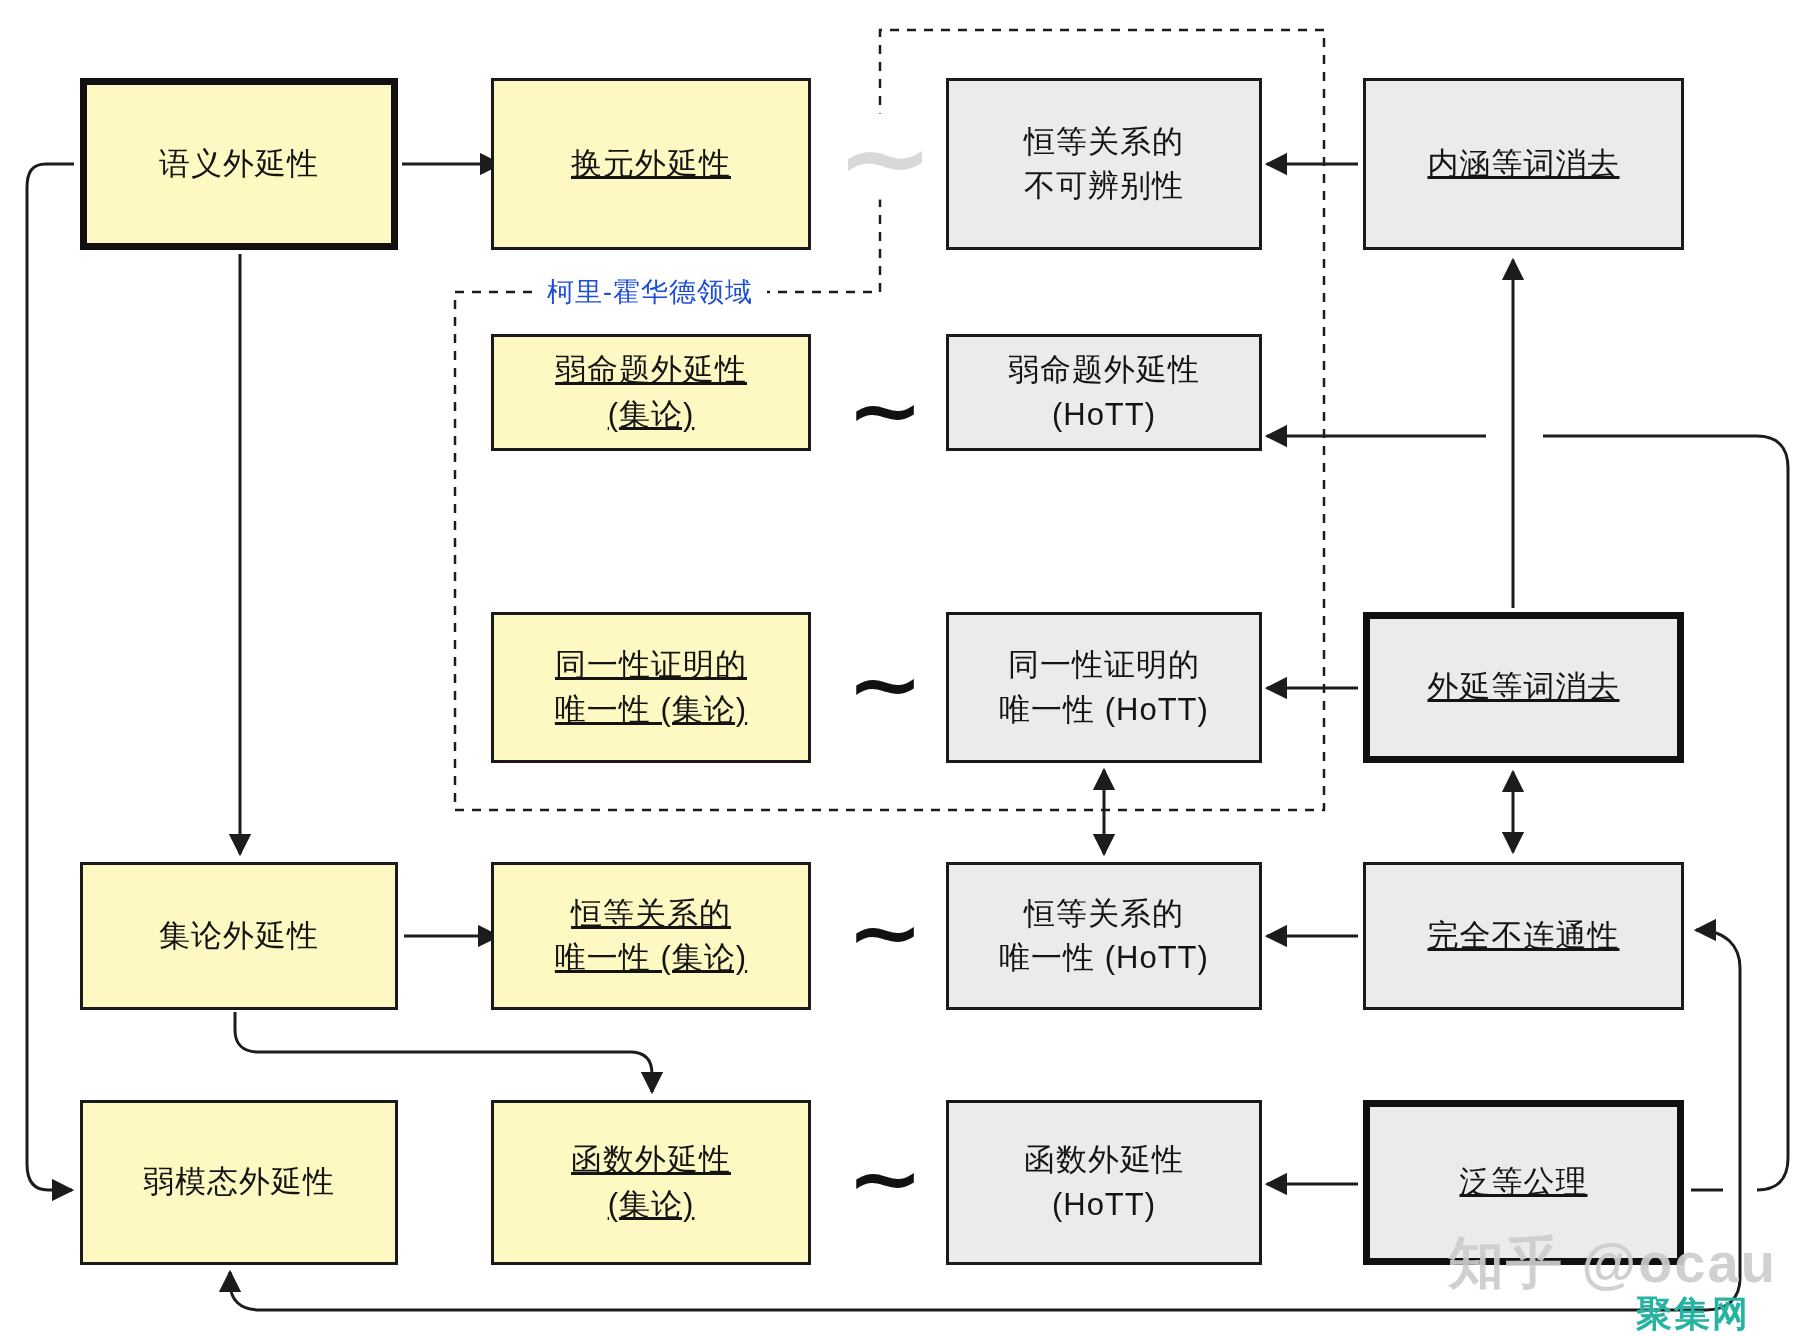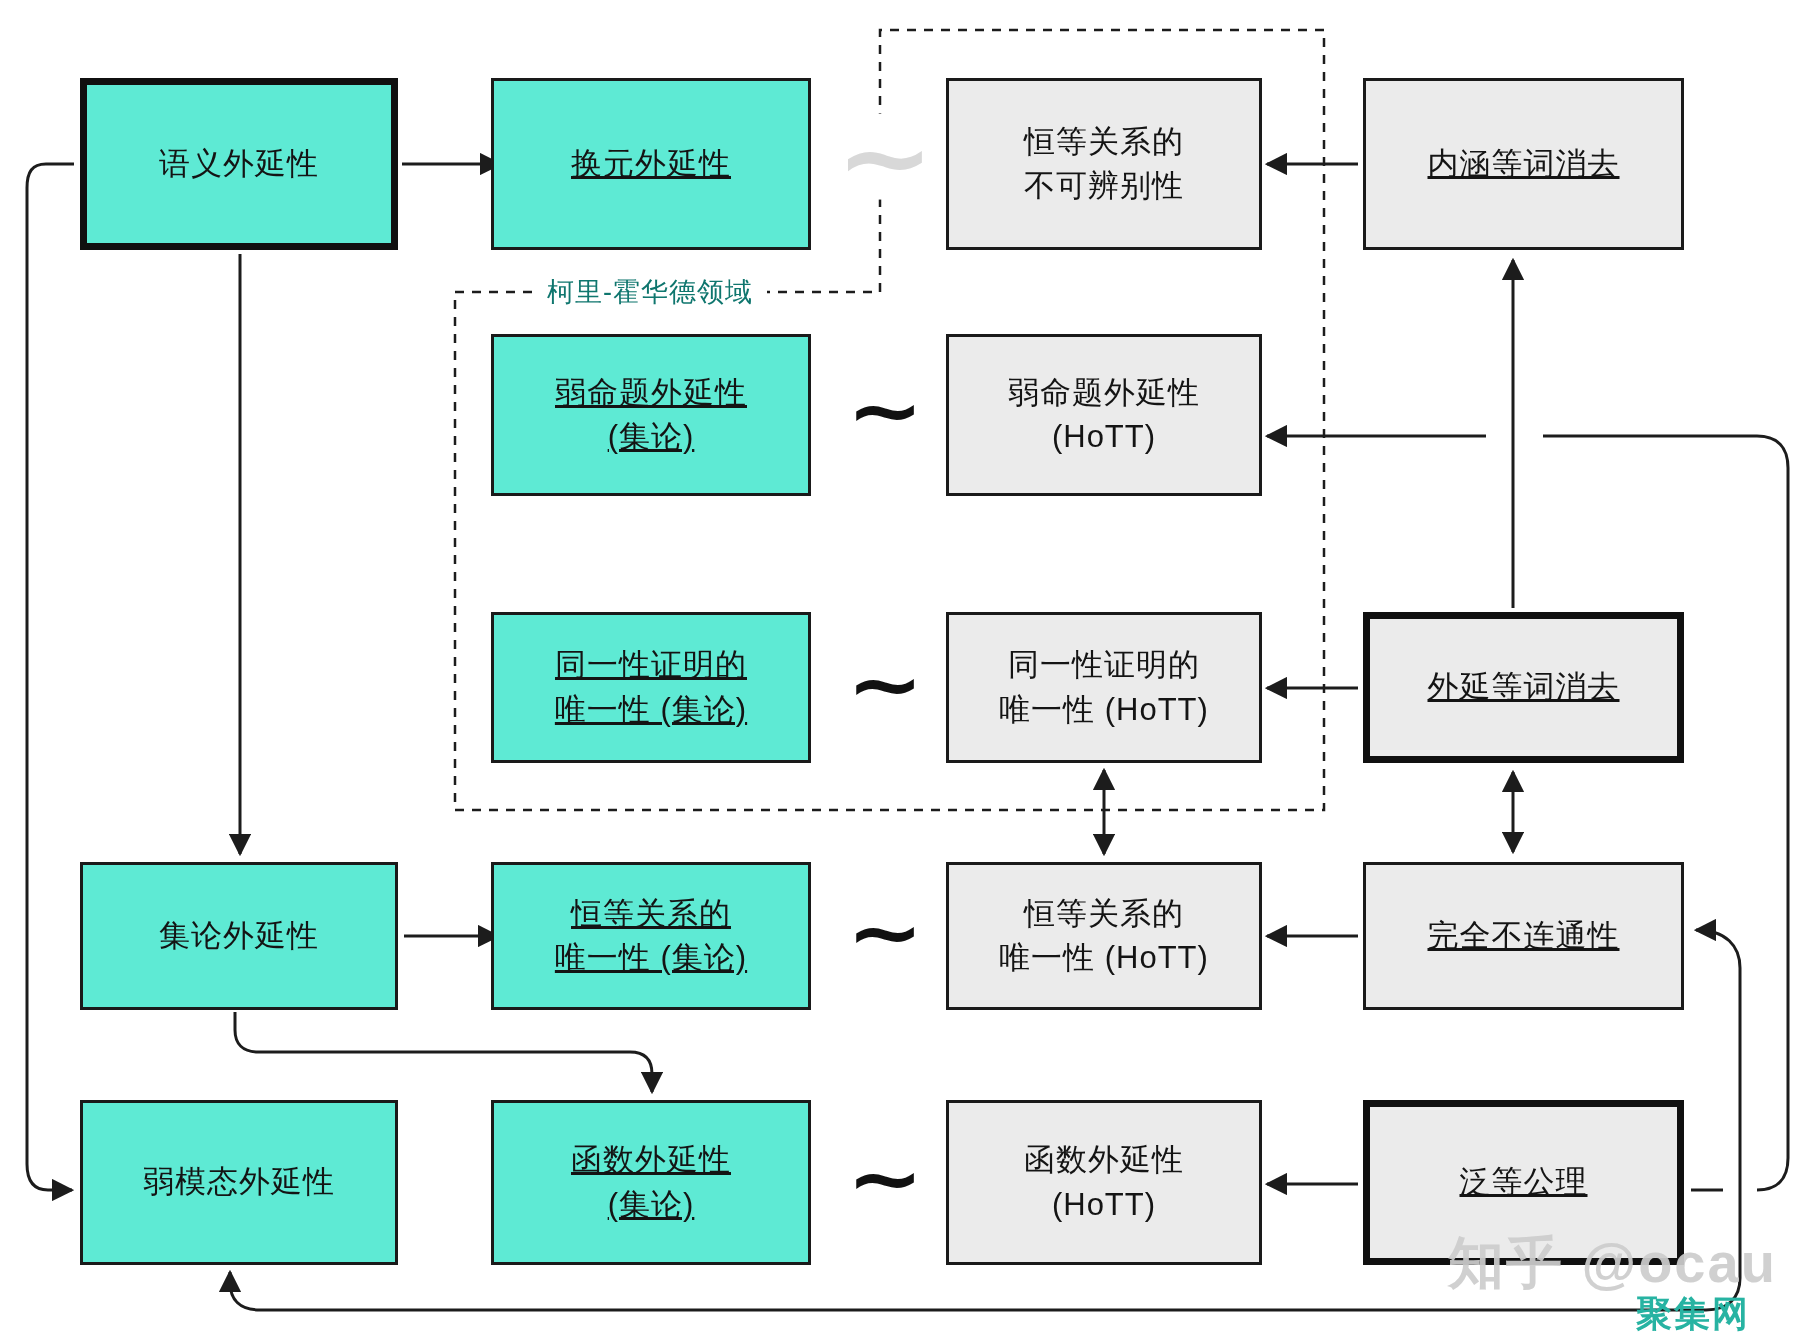--- a/index.html
+++ b/index.html
@@ -9,47 +9,47 @@
   }
   svg.wires{position:absolute;left:0;top:0;z-index:1;}
   .box{
     position:absolute;z-index:2;box-sizing:border-box;
     display:flex;flex-direction:column;align-items:center;justify-content:center;
     text-align:center;color:#141414;font-size:31px;line-height:1.42;
     font-weight:500;letter-spacing:1px;
   }
   .box span{display:block;}
   .box span:empty{display:none;}
-  .fill-white{background:#5eead4;justify-content:center;}
+  .fill-white{background:#fef9c3;justify-content:center;}
   .fill-gray{background:#ebebeb;}
   .b-normal{border:3px solid #1a1a1a;}
   .b-thick{border:7px solid #101010;}
   
   .c1{left:80px;width:318px;}
   .c2{left:491px;width:320px;text-decoration:underline;}
   .c3{left:946px;width:316px;}
   .c4{left:1363px;width:321px;text-decoration:underline;}
   .r1{top:78px;height:172px;}
-  .r2{top:334px;height:162px;}
+  .r2{top:334px;height:117px;}
   .r3{top:612px;height:151px;}
   .r4{top:862px;height:148px;}
   .r5{top:1100px;height:165px;}
   .tilde{
     position:absolute;z-index:3;width:96px;height:86px;
     display:flex;align-items:center;justify-content:center;
     font-family:"DejaVu Sans",sans-serif;font-weight:900;font-size:78px;color:#111;
     transform:translate(-50%,-54%) scaleX(1.18);
   }
   .tilde-light{
     color:#d8d8d8;font-size:100px;background:#ffffff;
   }
   .ch-label{
     position:absolute;z-index:4;left:650px;top:292px;transform:translate(-50%,-50%);
     background:#ffffff;padding:2px 14px;font-size:27px;font-weight:500;
-    color:#0f766e;letter-spacing:1px;white-space:nowrap;
+    color:#1d4ed8;letter-spacing:1px;white-space:nowrap;
   }
   .wm-zhihu{
     position:absolute;z-index:6;left:1442px;top:1226px;
     font-size:56px;font-weight:700;color:#cdcdcd;opacity:.92;
     letter-spacing:2px;white-space:nowrap;margin-left:6px;
   }
   .wm-juji{
     position:absolute;z-index:6;left:1636px;top:1290px;
     font-size:36px;font-weight:800;color:#27b3a2;
     letter-spacing:2px;white-space:nowrap;

